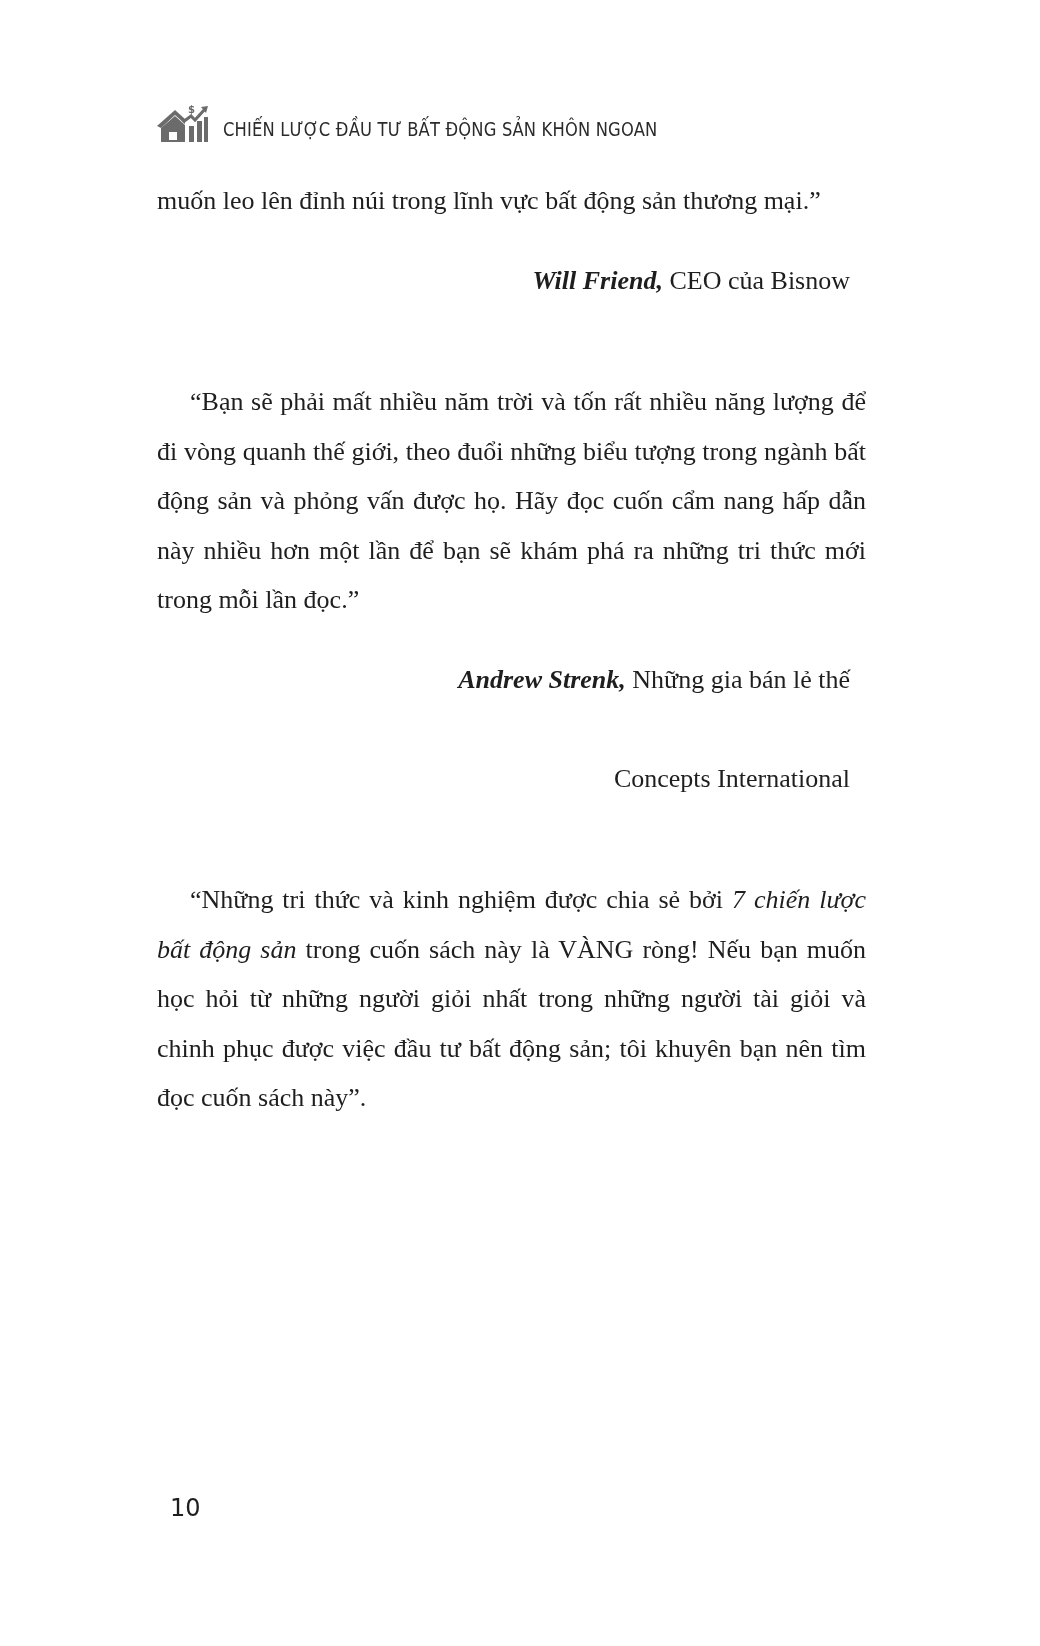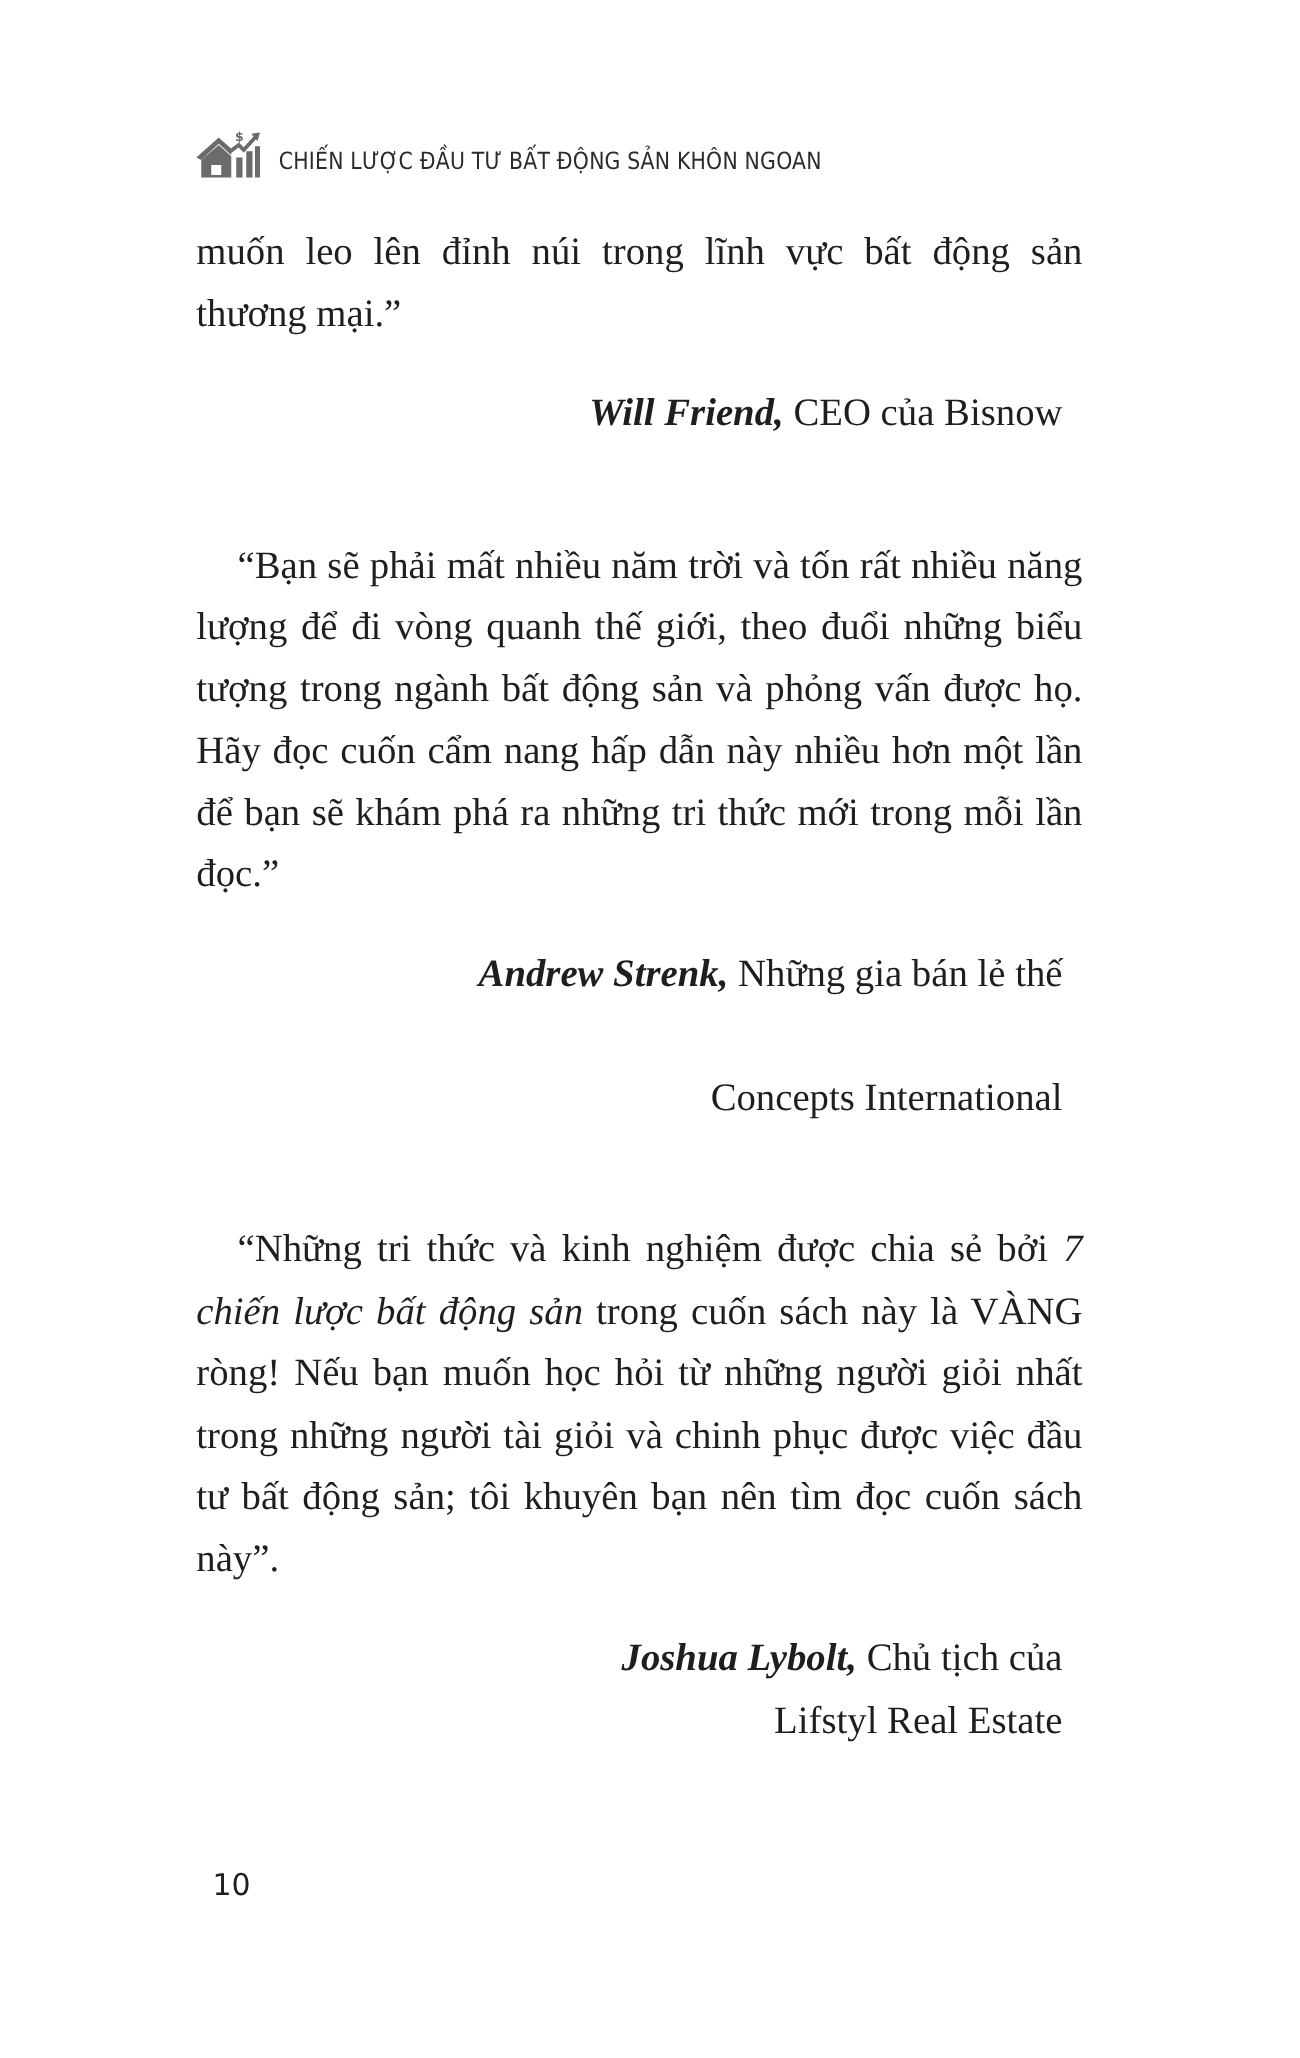--- a/index.html
+++ b/index.html
@@ -37,21 +37,21 @@
       transform: scaleX(0.86);
       transform-origin: left bottom;
       white-space: nowrap;
     }
     .content {
       position: absolute;
       left: 157px;
       top: 176px;
       width: 709px;
       font-family: "Liberation Serif", serif;
-      font-size: 31px;
+      font-size: 26px;
       line-height: 49.5px;
       color: #1e1e1e;
     }
     .para {
       margin: 0;
       text-align: justify;
       text-align-last: left;
     }
     .para.indent {
       text-indent: 33px;
@@ -114,19 +114,15 @@
   <p class="attribution">
     <span class="name">Andrew Strenk,</span><span> Những gia bán lẻ thế</span><br>
     <br>
     <span>Concepts International</span>
   </p>
 
   <div class="gap-large"></div>
 
   <p class="para indent"><span>“Những tri thức và kinh nghiệm được chia sẻ bởi </span><span class="em">7 chiến lược bất động sản</span><span> trong cuốn sách này là VÀNG ròng! Nếu bạn muốn học hỏi từ những người giỏi nhất trong những người tài giỏi và chinh phục được việc đầu tư bất động sản; tôi khuyên bạn nên tìm đọc cuốn sách này”.</span></p>
   <div class="gap-small"></div>
-  <p class="attribution">
-    <span class="name">Joshua Lybolt,</span><span> Chủ tịch của</span><br>
-    <span>Lifstyl Real Estate</span>
-  </p>
 </div>
 
 <div class="page-number">10</div>
 
 </body></html>

